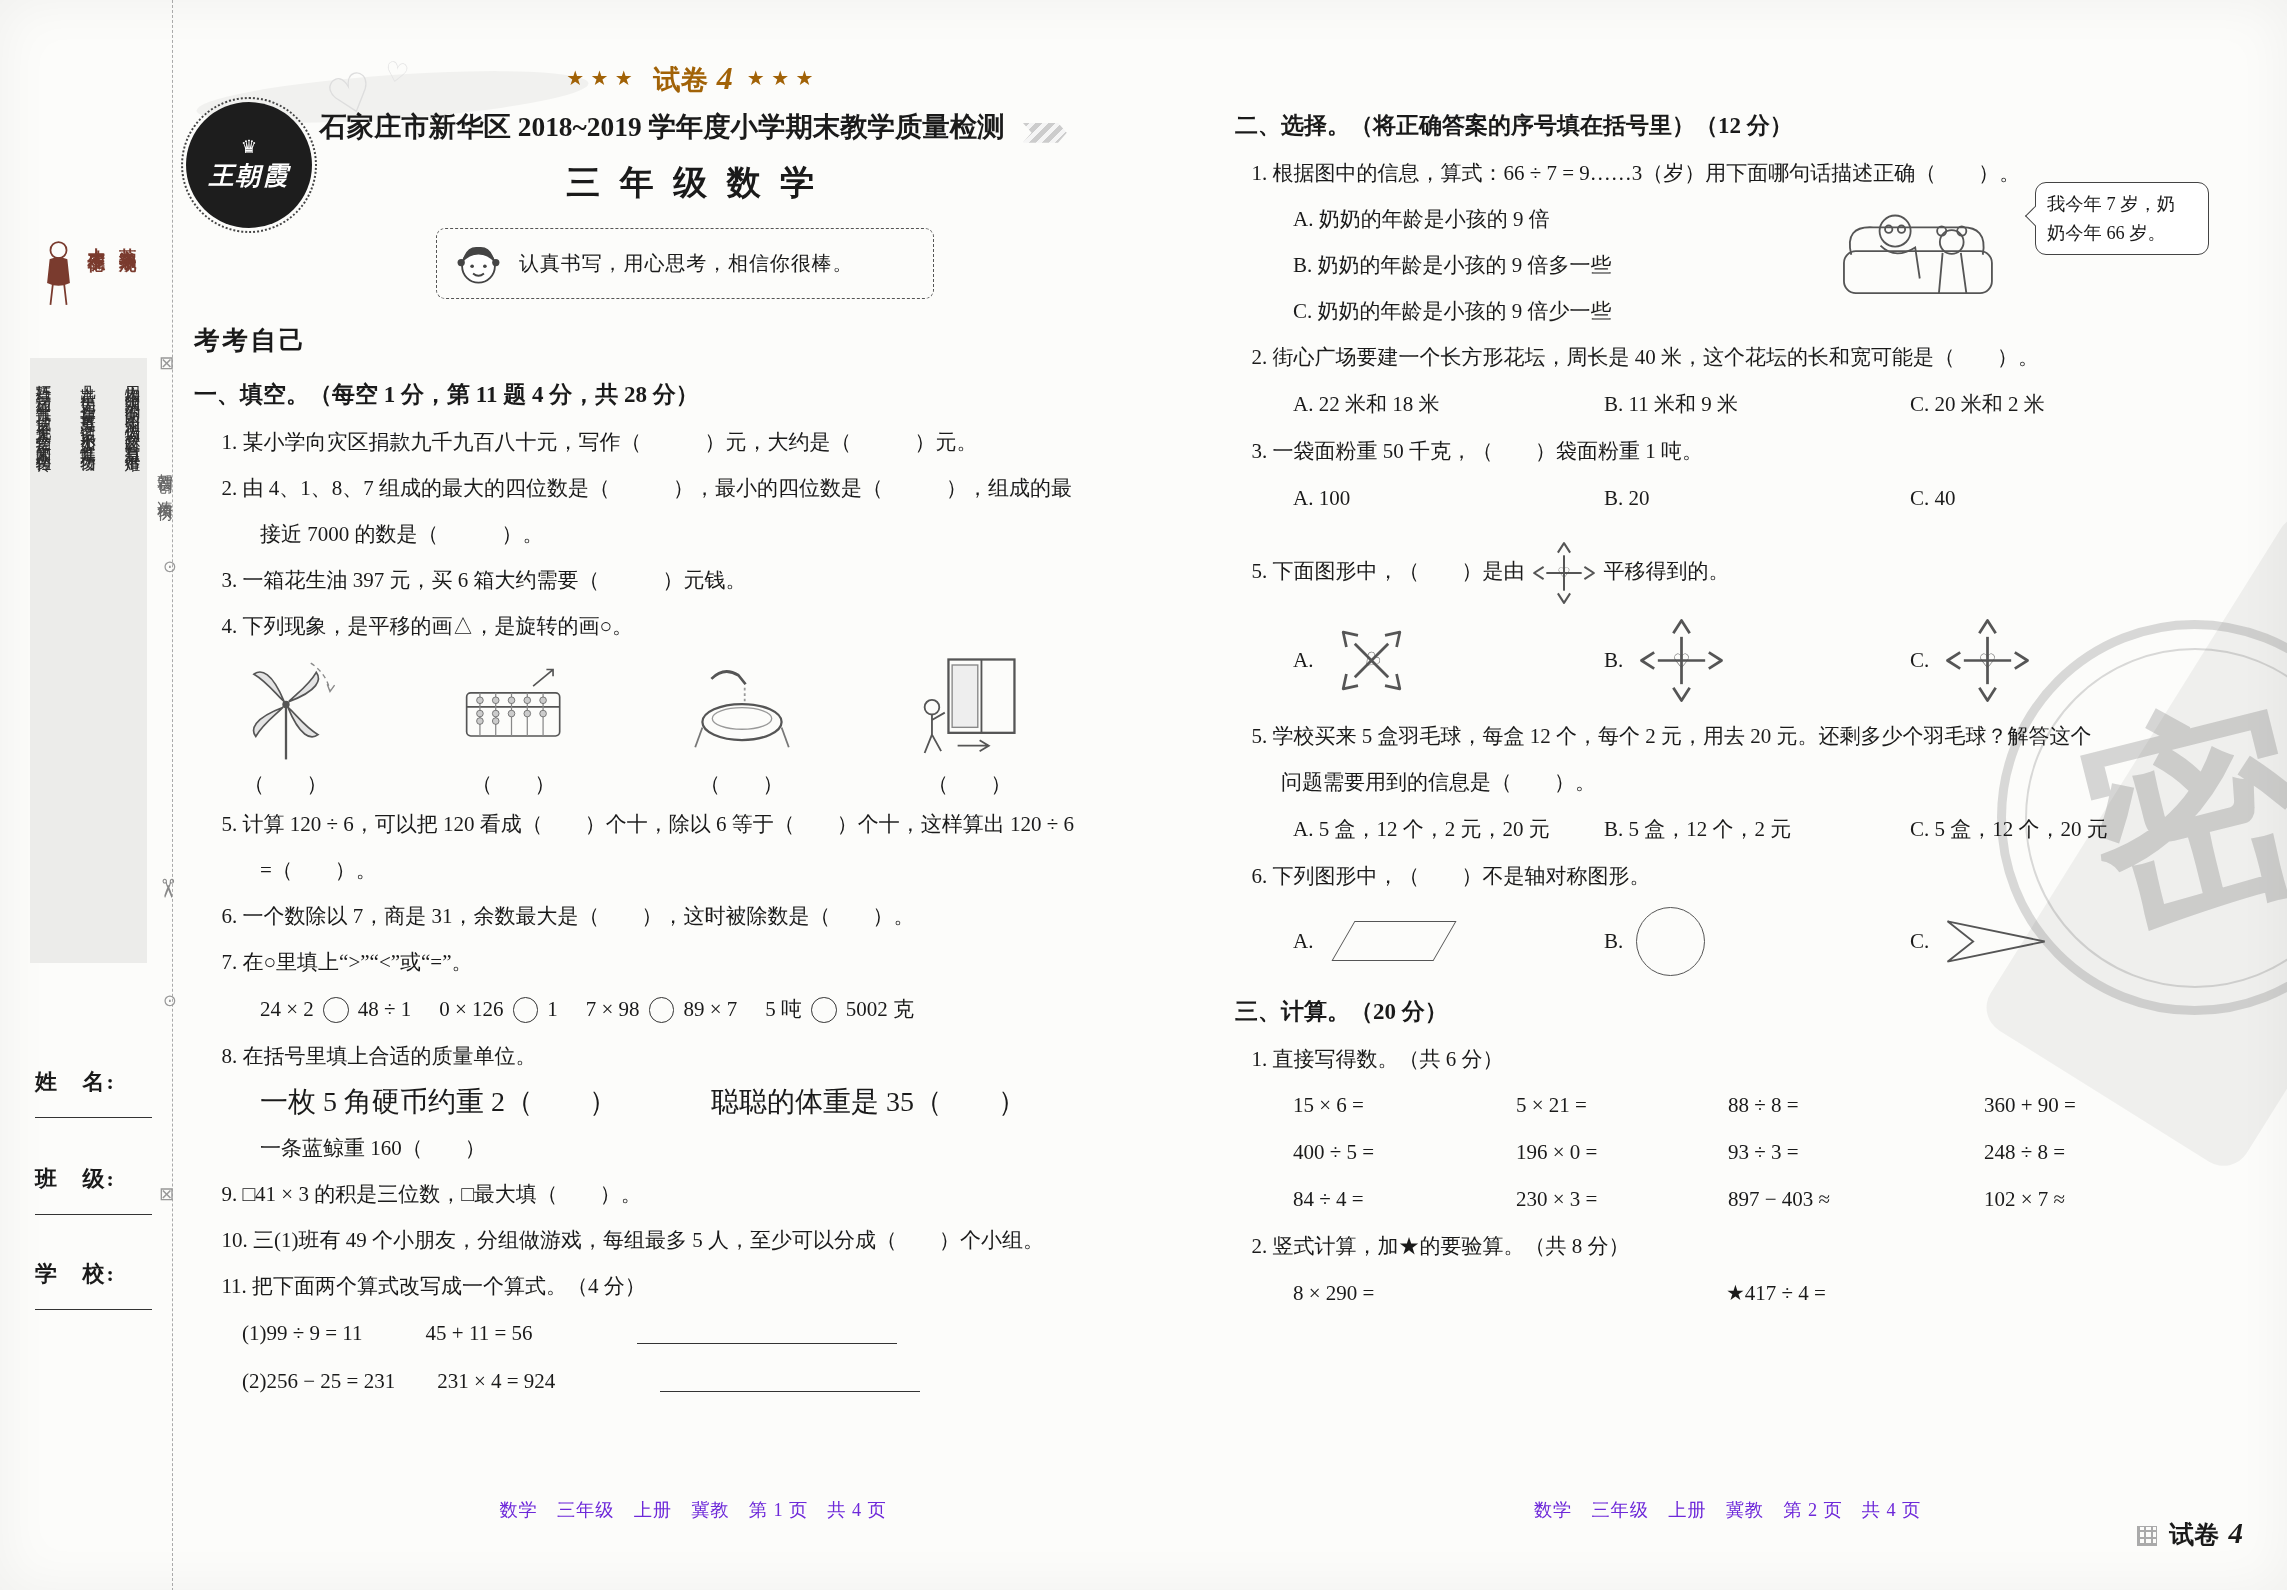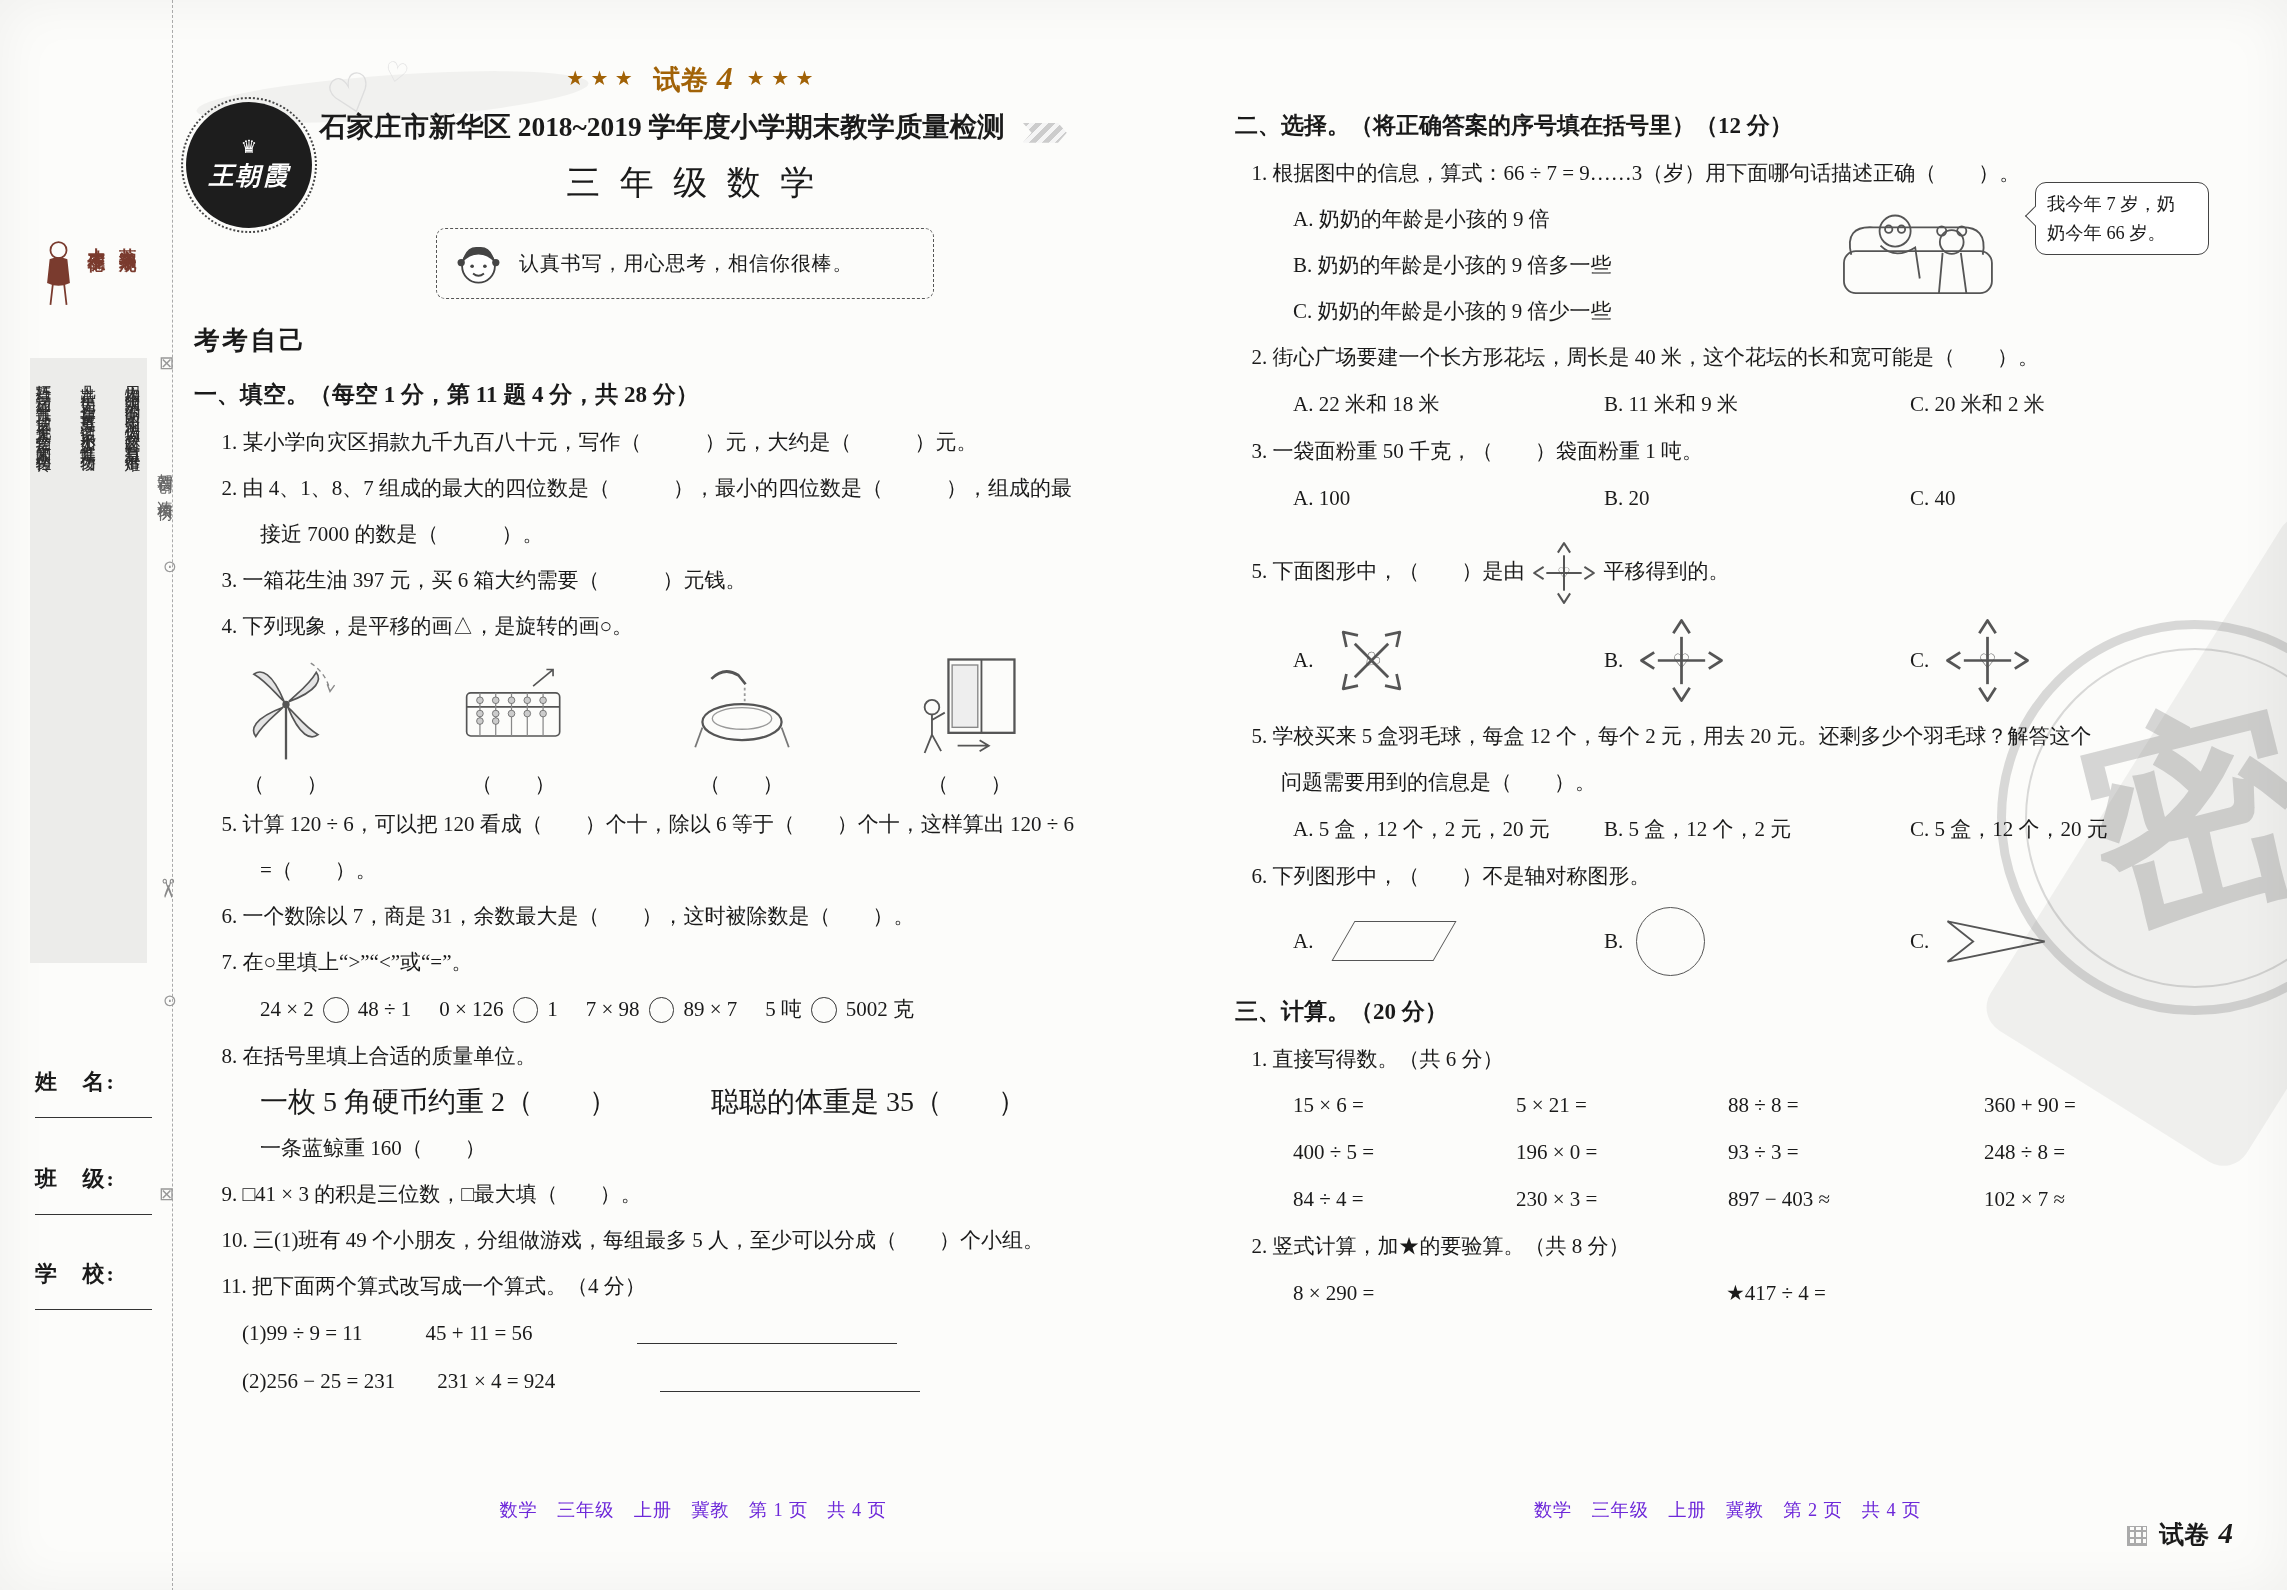--- a/index.html
+++ b/index.html
@@ -58,21 +58,21 @@
 
   .paper-tag { text-align:center; font-size:20px; color:#a16207; }
   .paper-tag .stars { letter-spacing:6.4px; vertical-align:3.7px; }
   .tag-label { font-size:27.4px; font-weight:bold; margin:0 3.7px 0 9.1px; }
   .tag-number { font-size:32px; font-weight:bold; font-style:italic; margin-right:9.1px; }
   .title-row { text-align:center; margin-top:11px; white-space:nowrap; }
   .title { display:inline-block; font-size:27.4px; font-weight:bold; }
   .title-ribbon { display:inline-block; width:44px; height:20px; margin-left:14.6px; vertical-align:middle;
                   background:repeating-linear-gradient(135deg,#ccc 0 4.6px,#f5f5f5 4.6px 9.1px);
                   clip-path:polygon(0 0,80% 0,100% 50%,80% 100%,0 100%,20% 50%); }
-  .subtitle { text-align:center; margin-top:14.6px; font-size:34px; font-weight:normal; letter-spacing:5.5px; }
+  .subtitle { text-align:center; margin-top:14.6px; font-size:34px; font-weight:bold; letter-spacing:5.5px; }
   .motto-box { margin:22px 0 0 242px; width:498px; border:1.8px dashed #555; border-radius:9.1px;
                padding:9.1px 16.4px; display:flex; align-items:center; gap:14.6px; }
   .motto-text { font-size:20px; letter-spacing:0.9px; }
   .self-test { margin-top:24px; font-size:25.6px; font-weight:bold; letter-spacing:2.7px; }
   .sec-h { margin-top:12.8px; font-size:23px; font-weight:bold; line-height:48px; white-space:nowrap; }
   .qline { font-size:21px; line-height:46px; white-space:nowrap; padding-left:27.4px; }
   .cont { padding-left:66px; }
   .page-right .qline { padding-left:16.4px; }
   .page-right .cont { padding-left:46px; }
   .opt { padding-left:58px !important; }
@@ -113,21 +113,21 @@
   .q1-bubble::before { content:""; position:absolute; left:-8.2px; top:25.6px; width:12.8px; height:12.8px;
                        background:#fff; border-left:1.8px solid #444; border-bottom:1.8px solid #444; transform:rotate(45deg); }
 
   
   .calc-grid { display:grid; grid-template-columns:223px 212px 256px auto; padding-left:58px;
                font-size:21px; line-height:47px; white-space:nowrap; }
   .calc2 { display:flex; padding-left:58px; font-size:21px; line-height:48px; }
   .calc2 span:first-child { width:433px; }
 
   .page-footer { position:absolute; bottom:7.3px; width:100%; text-align:center; font-size:18.3px; letter-spacing:0.9px; color:#6d28d9; }
-  .corner-tag { position:absolute; right:54px; bottom:40px; white-space:nowrap; }
+  .corner-tag { position:absolute; right:44px; bottom:40px; white-space:nowrap; }
   .grid-icon { display:inline-block; width:20px; height:20px; border:1.8px solid #aaa; vertical-align:-2.7px; margin-right:9.1px;
                background:repeating-linear-gradient(0deg,#aaa 0 1.8px,transparent 1.8px 6.4px),
                           repeating-linear-gradient(90deg,#aaa 0 1.8px,transparent 1.8px 6.4px); }
   .corner-label { font-size:25px; font-weight:bold; }
   .corner-number { font-size:29px; font-weight:bold; font-style:italic; margin-left:5.5px; }
 </style>
 </head>
 <body>
 
 <div class="sheet">

